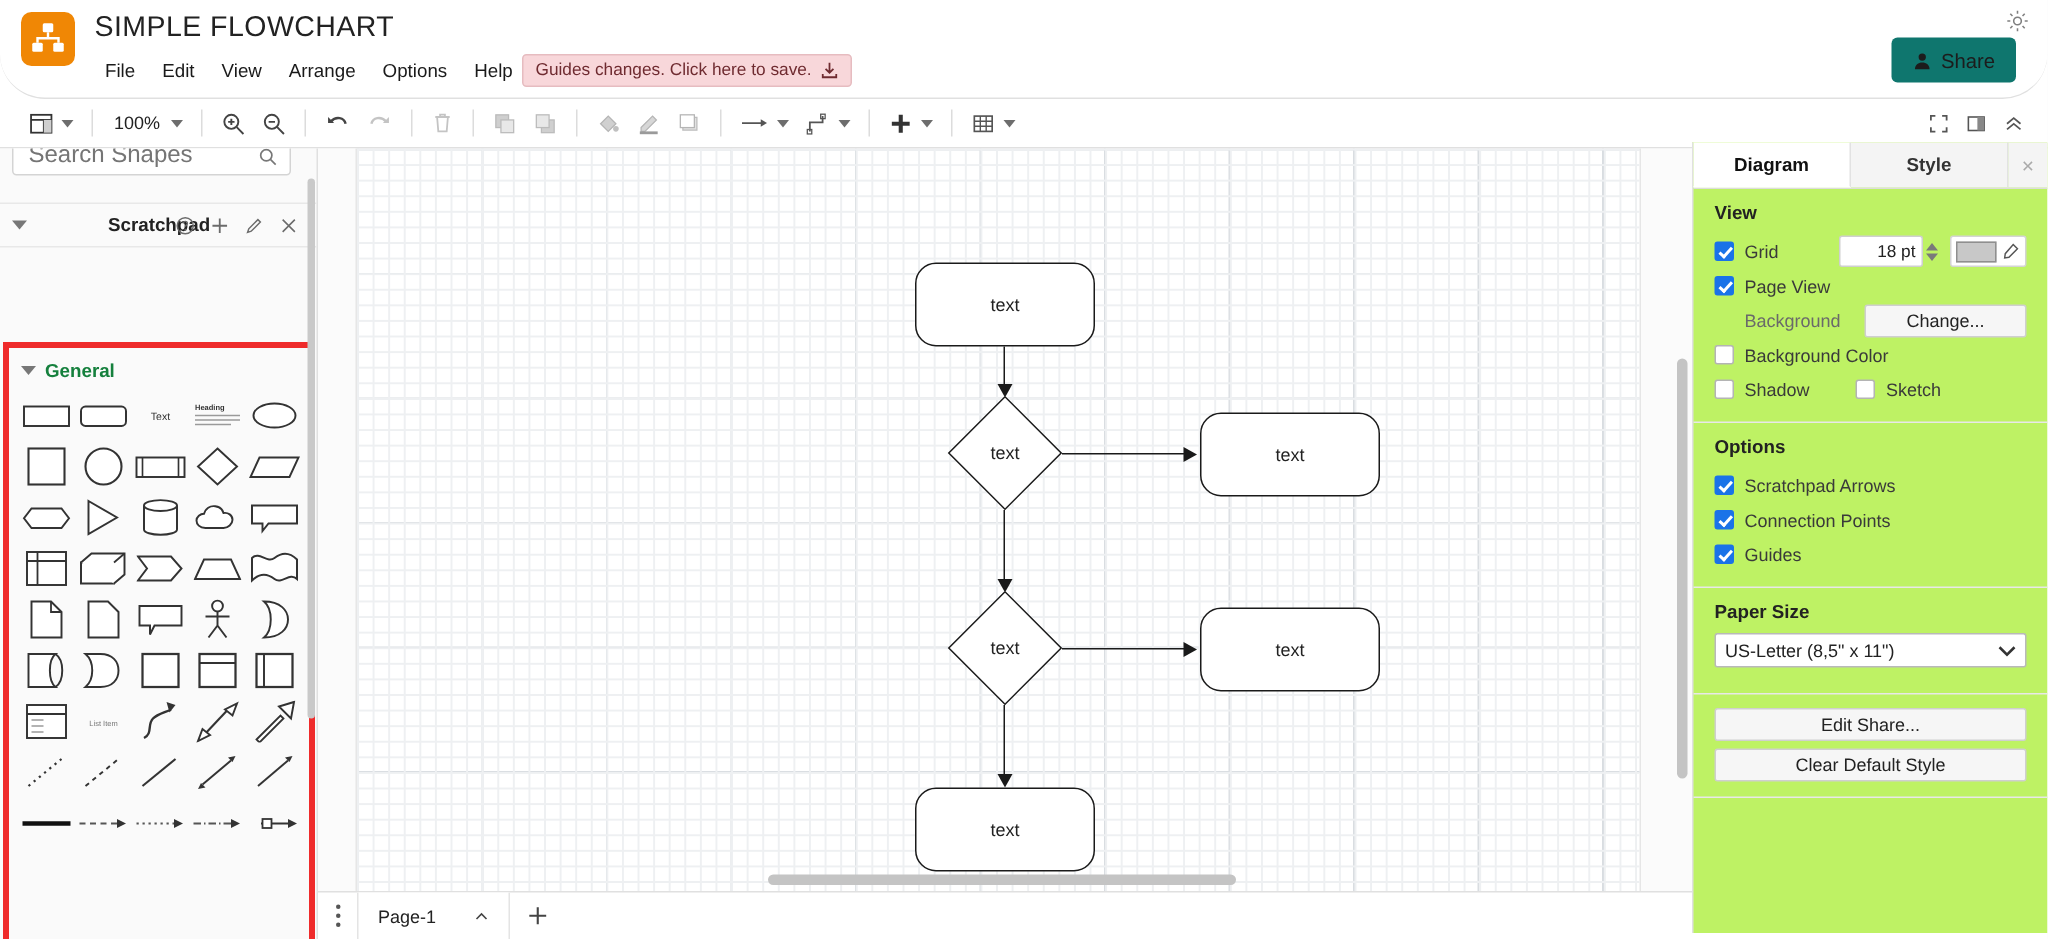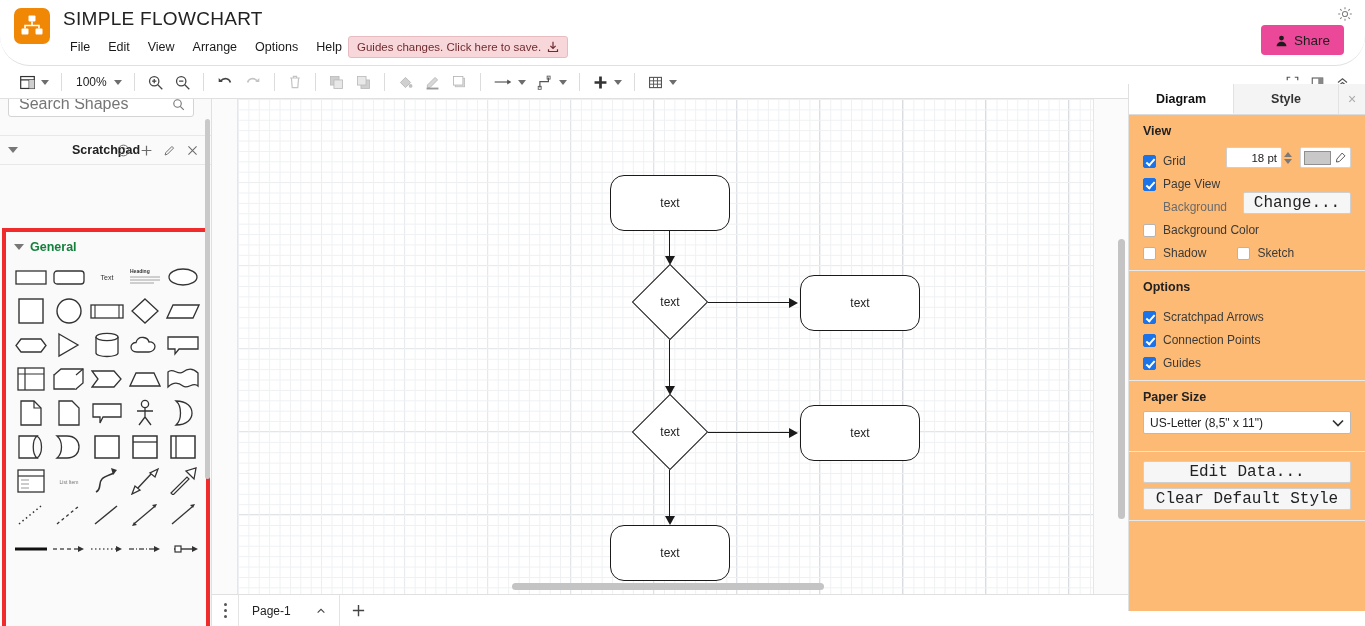--- a/index.html
+++ b/index.html
@@ -34,21 +34,21 @@
   }
   .menu-item:first-child { padding-left: 7px; }
   .unsaved {
     position: absolute; left: 348px; top: 36px; height: 22px;
     background: #f8d7da; border: 1px solid #e6bcc0; border-radius: 3px;
     color: #6f2b30; font-size: 11.5px; padding: 0 8px;
     display: flex; align-items: center; gap: 6px; cursor: pointer; white-space: nowrap;
   }
   .share-btn {
     position: absolute; right: 21px; top: 25px; height: 30px;
-    background: #ec4899; border-radius: 4px; color: #1c1c1c;
+    background: #0f766e; border-radius: 4px; color: #1c1c1c;
     font-size: 13.5px; display: flex; align-items: center; gap: 6px;
     padding: 0 14px; cursor: pointer; border: none;
     font-family: "Liberation Sans", sans-serif;
   }
   .theme-icon { position: absolute; right: 12px; top: 6px; width: 16px; height: 16px; cursor: pointer; opacity: .75; }
 
   
   .toolbar {
     position: absolute; left: 0; top: 66px; width: 1365px; height: 33px;
     background: #fff; border-bottom: 1px solid #e0e0e0;
@@ -170,35 +170,35 @@
   .f-dots i { width: 3px; height: 3px; background: #555; border-radius: 50%; display: block; }
   .page-tab {
     height: 31px; display: flex; align-items: center; gap: 25px; padding: 0 13px;
     border-left: 1px solid #e4e4e4; border-right: 1px solid #e4e4e4;
     font-size: 12px; color: #222; cursor: pointer; background: #fff;
   }
   .add-page { width: 38px; display: flex; align-items: center; justify-content: center; cursor: pointer; }
 
   
   .fmt {
-    position: absolute; left: 1128px; top: 84px; width: 237px; height: 527px;
-    background: #fdba74; border-left: 1px solid #e0e0e0;
+    position: absolute; left: 1128px; top: 95px; width: 237px; height: 527px;
+    background: #bef264; border-left: 1px solid #e0e0e0;
   }
   .fmt-tabs { position: relative; height: 31px; border-bottom: 1px solid #dcdcdc; display: flex; }
   .fmt-tab {
     flex: 1; display: flex; align-items: center; justify-content: center;
     font-size: 12.5px; font-weight: bold; color: #333; cursor: pointer;
     background: #f4f4f4; border-right: 1px solid #e2e2e2;
   }
   .fmt-tab.active { background: #fff; color: #111; border-bottom: 1px solid #fff; }
   .fmt-close { width: 26px; display: flex; align-items: center; justify-content: center;
                color: #aaa; font-size: 14px; cursor: pointer; background: #f4f4f4; }
   .fmt-sec { padding: 9px 14px 10px 14px; border-bottom: 1px solid #e8e8e8; }
   .fmt-h { font-size: 12.5px; font-weight: bold; color: #222; margin-bottom: 7px; }
-  .row { display: flex; align-items: flex-end; height: 23px; }
+  .row { display: flex; align-items: center; height: 23px; }
   .cb {
     width: 13px; height: 13px; border: 1px solid #b4b4b4; border-radius: 2px;
     background: #fff; margin-right: 7px; position: relative; cursor: pointer; flex: none;
   }
   .cb.on { background: #1a73e8; border-color: #1a73e8; }
   .cb.on::after {
     content: ""; position: absolute; left: 4px; top: 1px; width: 3px; height: 7px;
     border: solid #fff; border-width: 0 2px 2px 0; transform: rotate(42deg);
   }
   .lbl { font-size: 12px; color: #3a3a3a; }
@@ -210,22 +210,22 @@
   }
   .spin { display: flex; flex-direction: column; margin-left: 2px; }
   .spin i { width: 0; height: 0; border-left: 4px solid transparent; border-right: 4px solid transparent; display: block; }
   .spin i.up { border-bottom: 5px solid #7a7a7a; margin-bottom: 2px; }
   .spin i.dn { border-top: 5px solid #7a7a7a; }
   .swatch-wrap { display: flex; align-items: center; margin-left: 8px; border: 1px solid #d4d4d4;
                  border-radius: 2px; height: 21px; padding: 0 3px; background: #fff; }
   .swatch { width: 27px; height: 14px; background: #c8c8c8; border: 1px solid #8f8f8f; }
   .btn-lt {
     height: 22px; border: 1px solid #cfcfcf; border-radius: 2px; background: #f6f6f6;
-    font-size: 16px; color: #222; display: flex; align-items: center; justify-content: center;
-    cursor: pointer; font-family: Liberation Mono, monospace;
+    font-size: 12px; color: #222; display: flex; align-items: center; justify-content: center;
+    cursor: pointer; font-family: Liberation Sans, sans-serif;
   }
   .sel {
     width: 100%; height: 23px; border: 1px solid #b9b9b9; border-radius: 2px; background: #fff;
     font-size: 12px; color: #222; padding: 0 6px; display: flex; align-items: center;
     justify-content: space-between; cursor: pointer; margin-bottom: 7px;
   }
   .radio { width: 13px; height: 13px; border: 1px solid #b4b4b4; border-radius: 50%; background: #fff;
            margin-right: 6px; position: relative; flex: none; cursor: pointer; }
   .radio.on { border: 1px solid #1a73e8; }
   .radio.on::after { content: ""; position: absolute; left: 3px; top: 3px; width: 7px; height: 7px;
@@ -864,18 +864,18 @@
       <div class="fmt-h">Paper Size</div>
       <div class="sel">
         <span>US-Letter (8,5" x 11")</span>
         <svg width="12" height="8" viewBox="0 0 12 8">
           <path d="M1 1.5L6 6.5 11 1.5" stroke="#333" stroke-width="1.7" fill="none"></path>
         </svg>
       </div>
     </div>
 
     <div class="fmt-sec">
-      <div class="btn-lt" style="margin-bottom:5px;">Edit Data...</div>
+      <div class="btn-lt" style="margin-bottom:5px;">Edit Share...</div>
       <div class="btn-lt">Clear Default Style</div>
     </div>
   </div>
 
 </div>
 
 </body></html>

